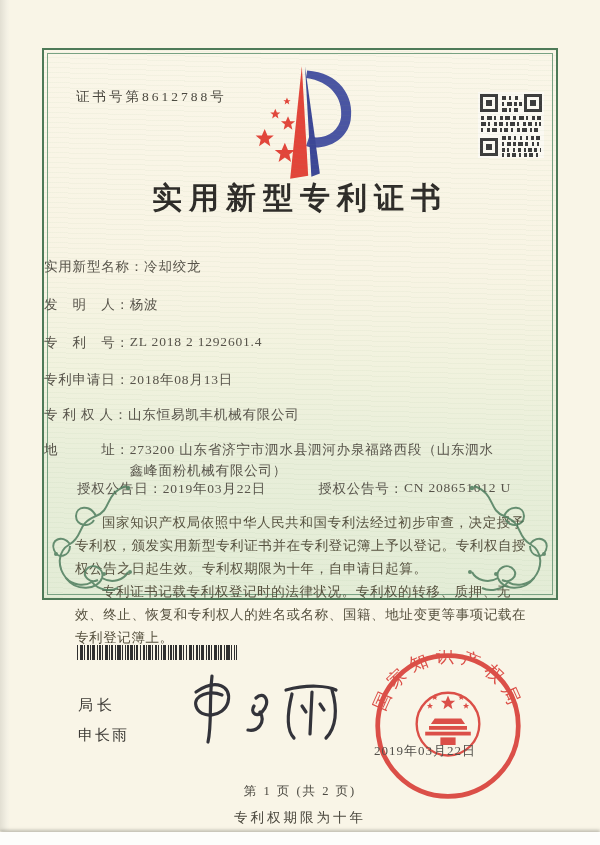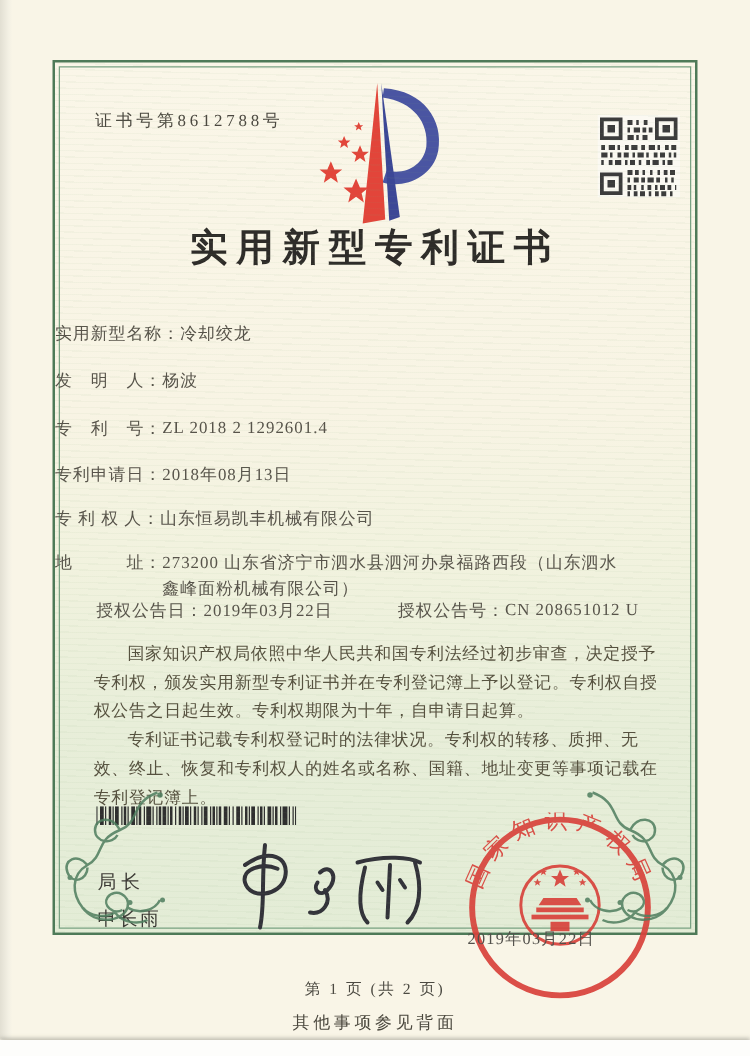--- a/index.html
+++ b/index.html
@@ -27,21 +27,21 @@
     position:absolute;left:0;top:0;bottom:14px;width:10px;
     background:linear-gradient(90deg,#cfcdc2,#efede2 70%,transparent);
     opacity:.55;
   }
   .scan-bottom-edge{
     position:absolute;left:0;right:0;bottom:0;height:13px;
     background:#fdfdfb;
     box-shadow:0 -2px 3px rgba(90,90,80,.35);
   }
   .frame{
-    position:absolute;left:42px;top:48px;width:516px;height:700px;
+    position:absolute;left:42px;top:48px;width:516px;height:552px;
     border:2px solid var(--border_green);
     background:linear-gradient(180deg,#faf6e8 0%,#f8f4e4 40%,#f1f2de 58%,#e8eed9 76%,var(--paper_green) 100%);
   }
   .frame::before{
     content:"";position:absolute;inset:3px;
     border:1px solid #79a283;pointer-events:none;
   }
   .frame::after{
     content:"";position:absolute;inset:0;pointer-events:none;
     background:repeating-linear-gradient(1.5deg,rgba(125,165,115,.06) 0 1px,transparent 1px 5px);
@@ -257,15 +257,15 @@
       <g fill="#4e7d5e">
         <circle cx="82" cy="4" r="2.2"></circle>
           <circle cx="10" cy="70" r="2"></circle>
         <circle cx="58" cy="90" r="2"></circle>
           <circle cx="84" cy="88" r="2"></circle>
       </g>
     </svg>
 
   </div>
 
-  <div class="back-note">其他事项参见背面</div>
+  <div class="back-note">专利权期限为十年</div>
   <div class="scan-bottom-edge"></div>
 </div>
 
 </body></html>

